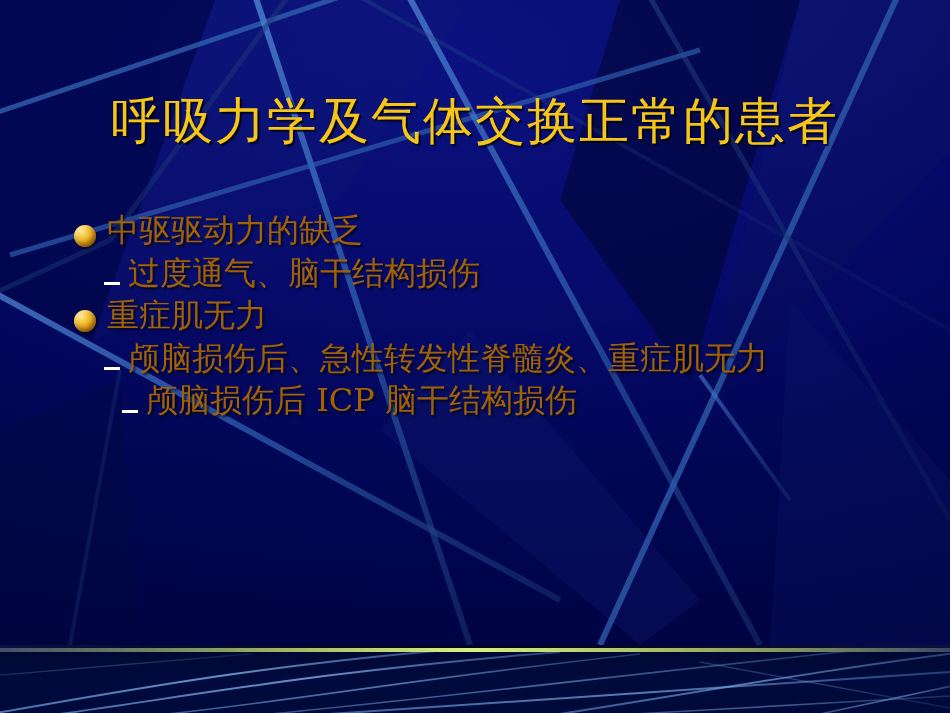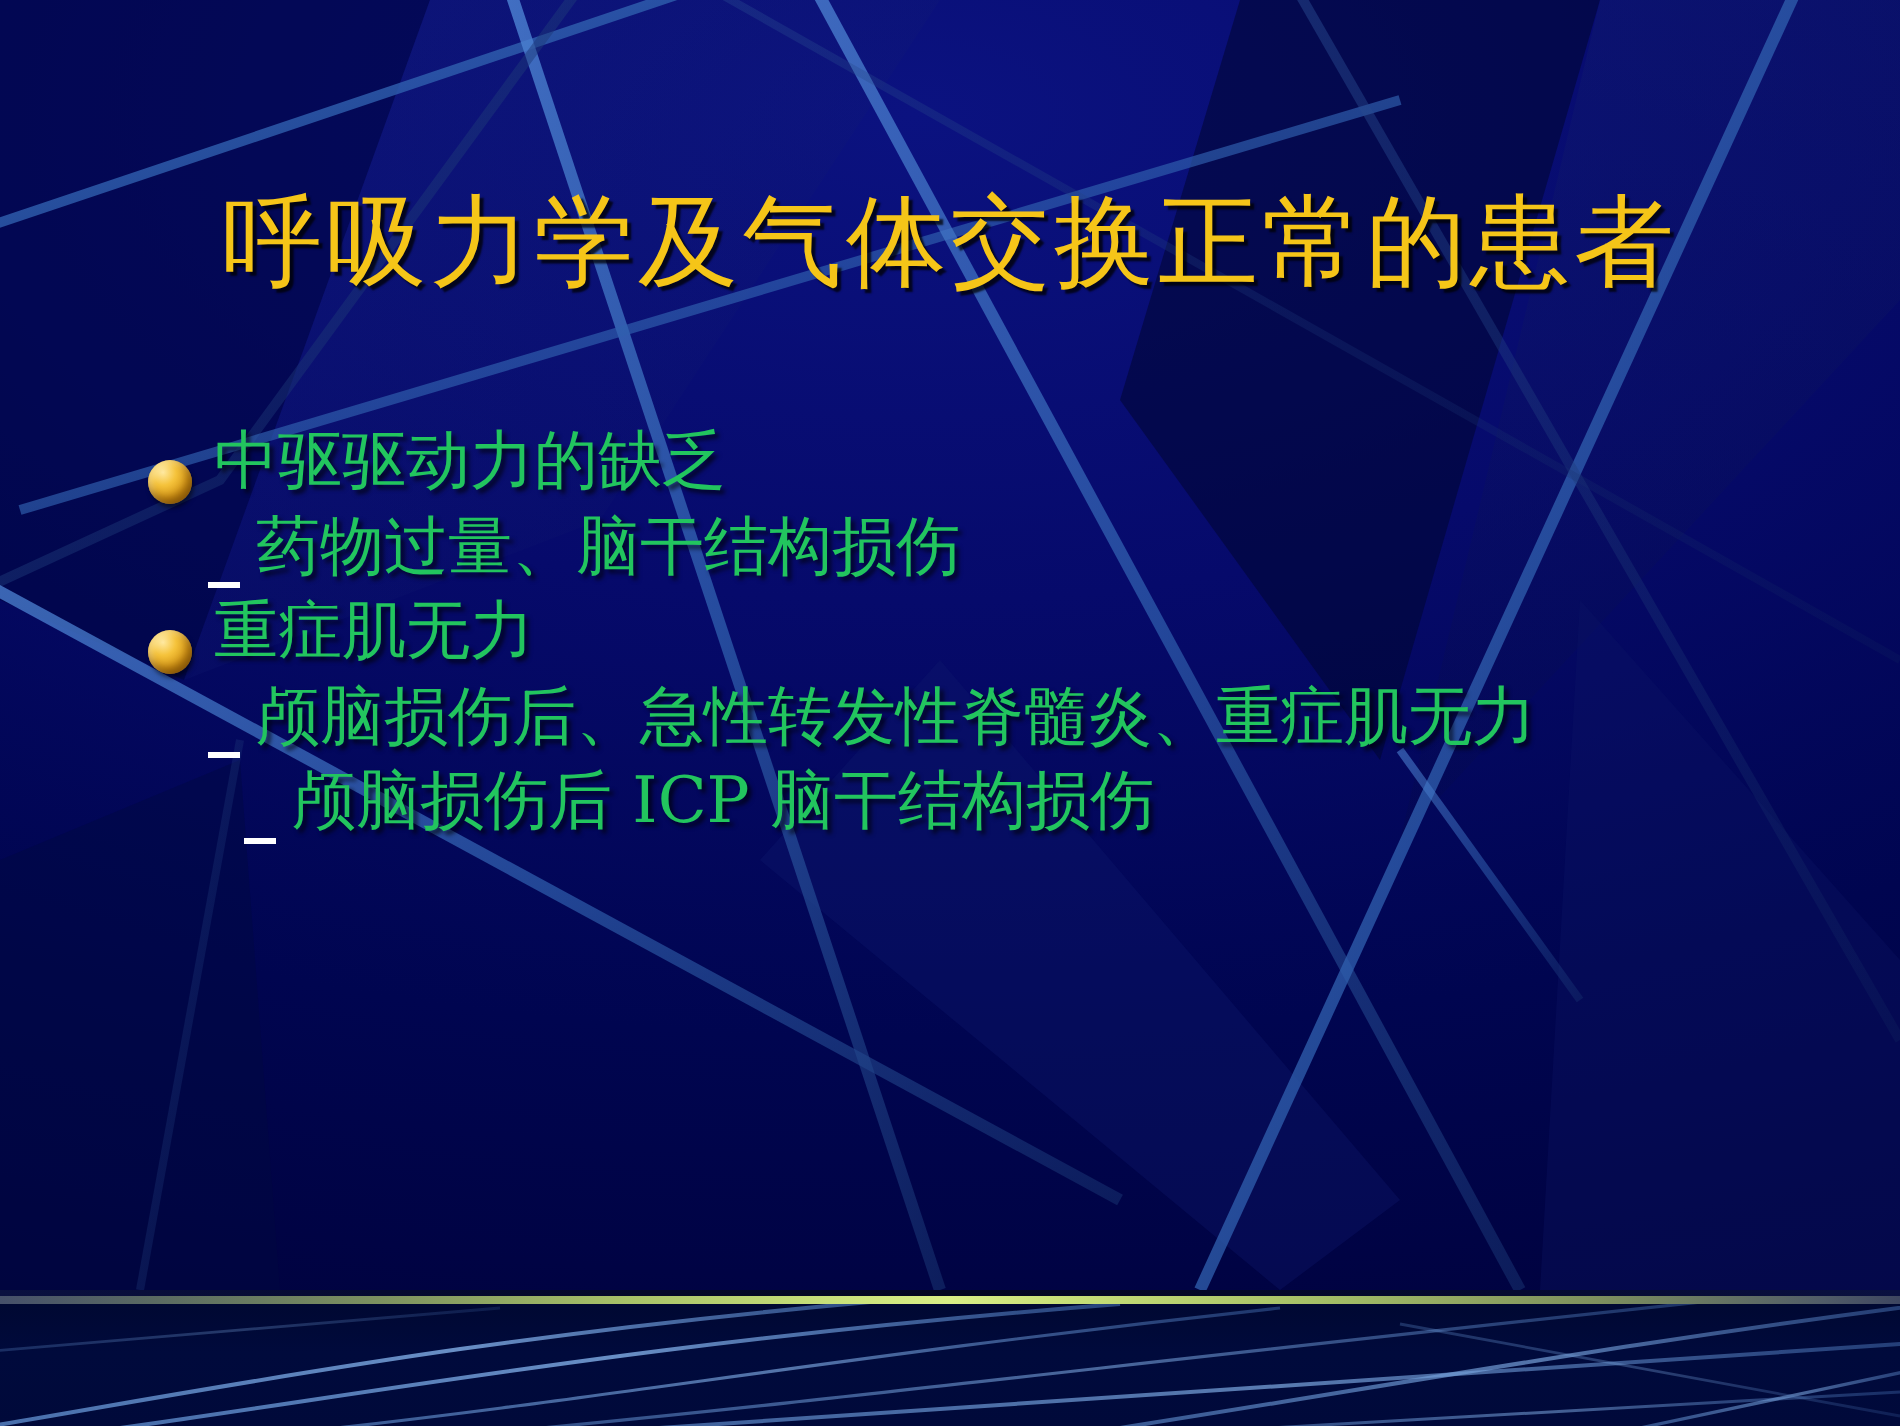--- a/index.html
+++ b/index.html
@@ -90,22 +90,22 @@
 
   
   .body {
     position: absolute;
     left: 74px;
     top: 209px;
     width: 800px;
   }
   .row {
     display: flex;
-    align-items: flex-end;
-    color: #22c55e;
+    align-items: center;
+    color: #a16207;
     font-size: 32px;
     line-height: 1.33;
     text-shadow: 2px 2px 2px rgba(0,0,0,0.65);
   }
   .row.level1 { margin-left: 0; }
   .row.level2 { margin-left: 30px; }
 
   .bullet {
     flex: 0 0 auto;
     width: 22px;
@@ -182,21 +182,21 @@
 
   <div class="body">
 
     <div class="row level1">
       <span class="bullet"></span>
       <span class="rowtext">中驱驱动力的缺乏</span>
     </div>
 
     <div class="row level2">
       <span class="dash"></span>
-      <span class="rowtext">药物过量、脑干结构损伤</span>
+      <span class="rowtext">过度通气、脑干结构损伤</span>
     </div>
 
     <div class="row level1">
       <span class="bullet"></span>
       <span class="rowtext">重症肌无力</span>
     </div>
 
     <div class="row level2">
       <span class="dash"></span>
       <span class="rowtext">颅脑损伤后、急性转发性脊髓炎、重症肌无力</span>

